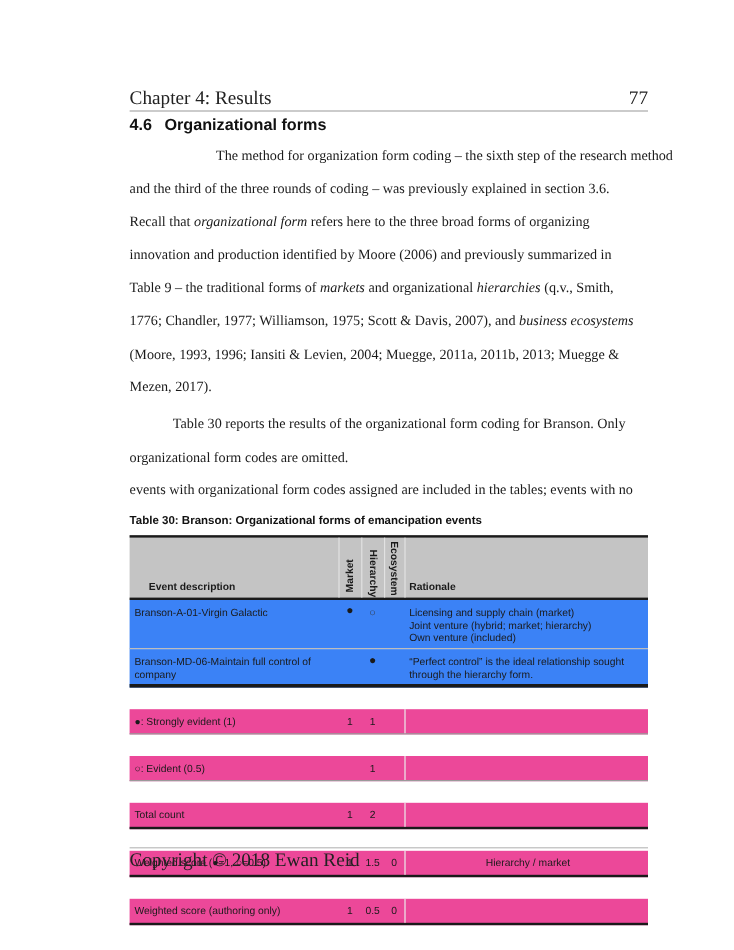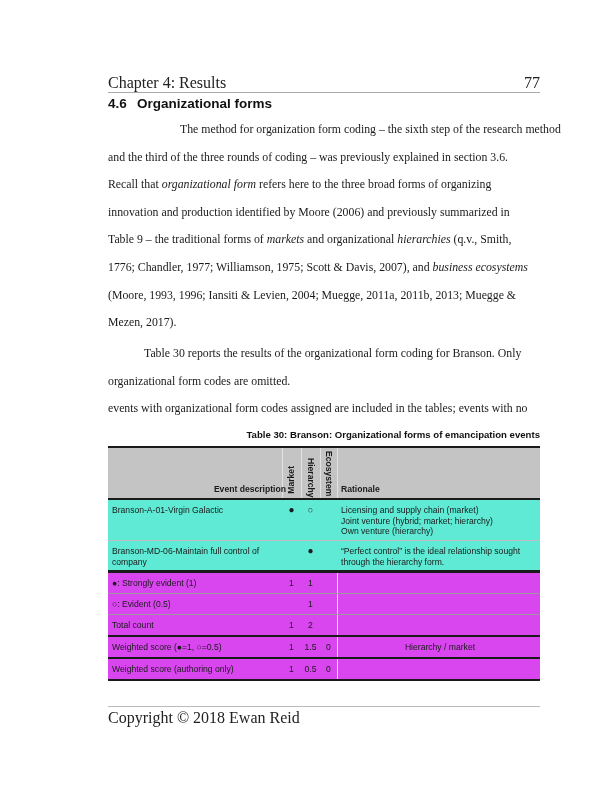--- a/index.html
+++ b/index.html
@@ -16,51 +16,51 @@
     font-weight: bold; font-size: 13.5px; color: #111; white-space: nowrap; }
   .section-title .num { display: inline-block; width: 29px; }
 
   .body-text { position: absolute; left: 108px; width: 432px; font-family: "Liberation Serif", serif;
     font-size: 11.8px; color: #1a1a1a; line-height: 27.6px; }
   .body-text .indent { text-indent: 36px; }
   .para1 { top: 116px; }
   .para2 { top: 340px; }
   .line { display: block; white-space: nowrap; }
 
-  .table-caption { position: absolute; left: 108px; top: 429px; width: 432px; text-align: right;
+  .table-caption { position: absolute; left: 108px; top: 429px; width: 432px; text-align: left;
     font-family: "Liberation Sans", sans-serif; font-weight: bold; font-size: 9.6px; color: #111; }
 
   .tbl { position: absolute; left: 108px; top: 446px; width: 432px; font-family: "Liberation Sans", sans-serif;
     font-size: 8.6px; color: #1a1a1a; }
   .tbl .row { position: relative; width: 432px; }
   .tbl .cell { position: absolute; top: 0; }
   .c-desc { left: 4px; width: 168px; }
   .c-m { left: 174px; width: 19px; text-align: center; }
   .c-h { left: 193px; width: 19px; text-align: center; }
   .c-e { left: 212px; width: 17px; text-align: center; }
   .c-r { left: 233px; width: 198px; }
 
   .hdr { height: 50px; background: #c4c4c4; border-top: 2px solid #1a1a1a; border-bottom: 2px solid #1a1a1a; }
   .hdr .vsep { position: absolute; top: 0; bottom: 0; border-left: 1px solid #e2e2e2; }
   .hdr .label { position: absolute; bottom: 4px; font-weight: bold; }
-  .hdr .h-desc { left: 4px; width: 174px; text-align: right; }
+  .hdr .h-desc { left: 16px; width: 174px; text-align: left; }
   .hdr .h-rat { left: 233px; }
   .hdr .vert { position: absolute; writing-mode: vertical-rl; font-weight: bold; top: 4px; line-height: 17px; }
   .hdr .v-m { left: 175px; top: 18px; }
   .hdr .v-h { left: 194px; top: 10px; }
   .hdr .v-e { left: 212px; top: 3px; }
 
-  .drow { background: #5eead4; }
+  .drow { background: #3b82f6; }
   .drow .cell { top: 5px; line-height: 10.5px; }
   .r1 { height: 40px; border-bottom: 1px solid #bdbdbd; }
   .r2 { height: 29px; border-bottom: 3px solid #1a1a1a; }
   .sym-filled { font-size: 10px; }
   .sym-open { font-size: 9px; color: #333; }
 
-  .srow { background: #d946ef; height: 20px; }
+  .srow { background: #ec4899; height: 20px; margin-top: 18px; }
   .srow .cell { top: 5px; line-height: 10px; }
   .srow .vsep { position: absolute; top: 0; bottom: 0; border-left: 1px solid #ececec; }
   .sep-thin { border-bottom: 1px solid #9a9a9a; }
   .sep-thick { border-bottom: 2px solid #1a1a1a; }
   .srow .c-r.center { text-align: center; }
 
   .foot-rule { position: absolute; left: 108px; top: 706px; width: 432px; border-top: 1px solid #bbb; }
   .footer { position: absolute; left: 108px; top: 709px; width: 432px; text-align: left;
     font-family: "Liberation Serif", serif; font-size: 16px; color: #222; }
 </style>
@@ -113,21 +113,21 @@
     </div>
 
     <div class="row drow r1">
       <div class="cell c-desc">Branson-A-01-Virgin Galactic</div>
       <div class="cell c-m sym-filled">●</div>
       <div class="cell c-h sym-open">○</div>
       <div class="cell c-e"></div>
       <div class="cell c-r">
         <div>Licensing and supply chain (market)</div>
         <div>Joint venture (hybrid; market; hierarchy)</div>
-        <div>Own venture (hierarchy)</div>
+        <div>Own venture (included)</div>
       </div>
     </div>
 
     <div class="row drow r2">
       <div class="cell c-desc">
         <div>Branson-MD-06-Maintain full control of</div>
         <div>company</div>
       </div>
       <div class="cell c-m"></div>
       <div class="cell c-h sym-filled">●</div>

